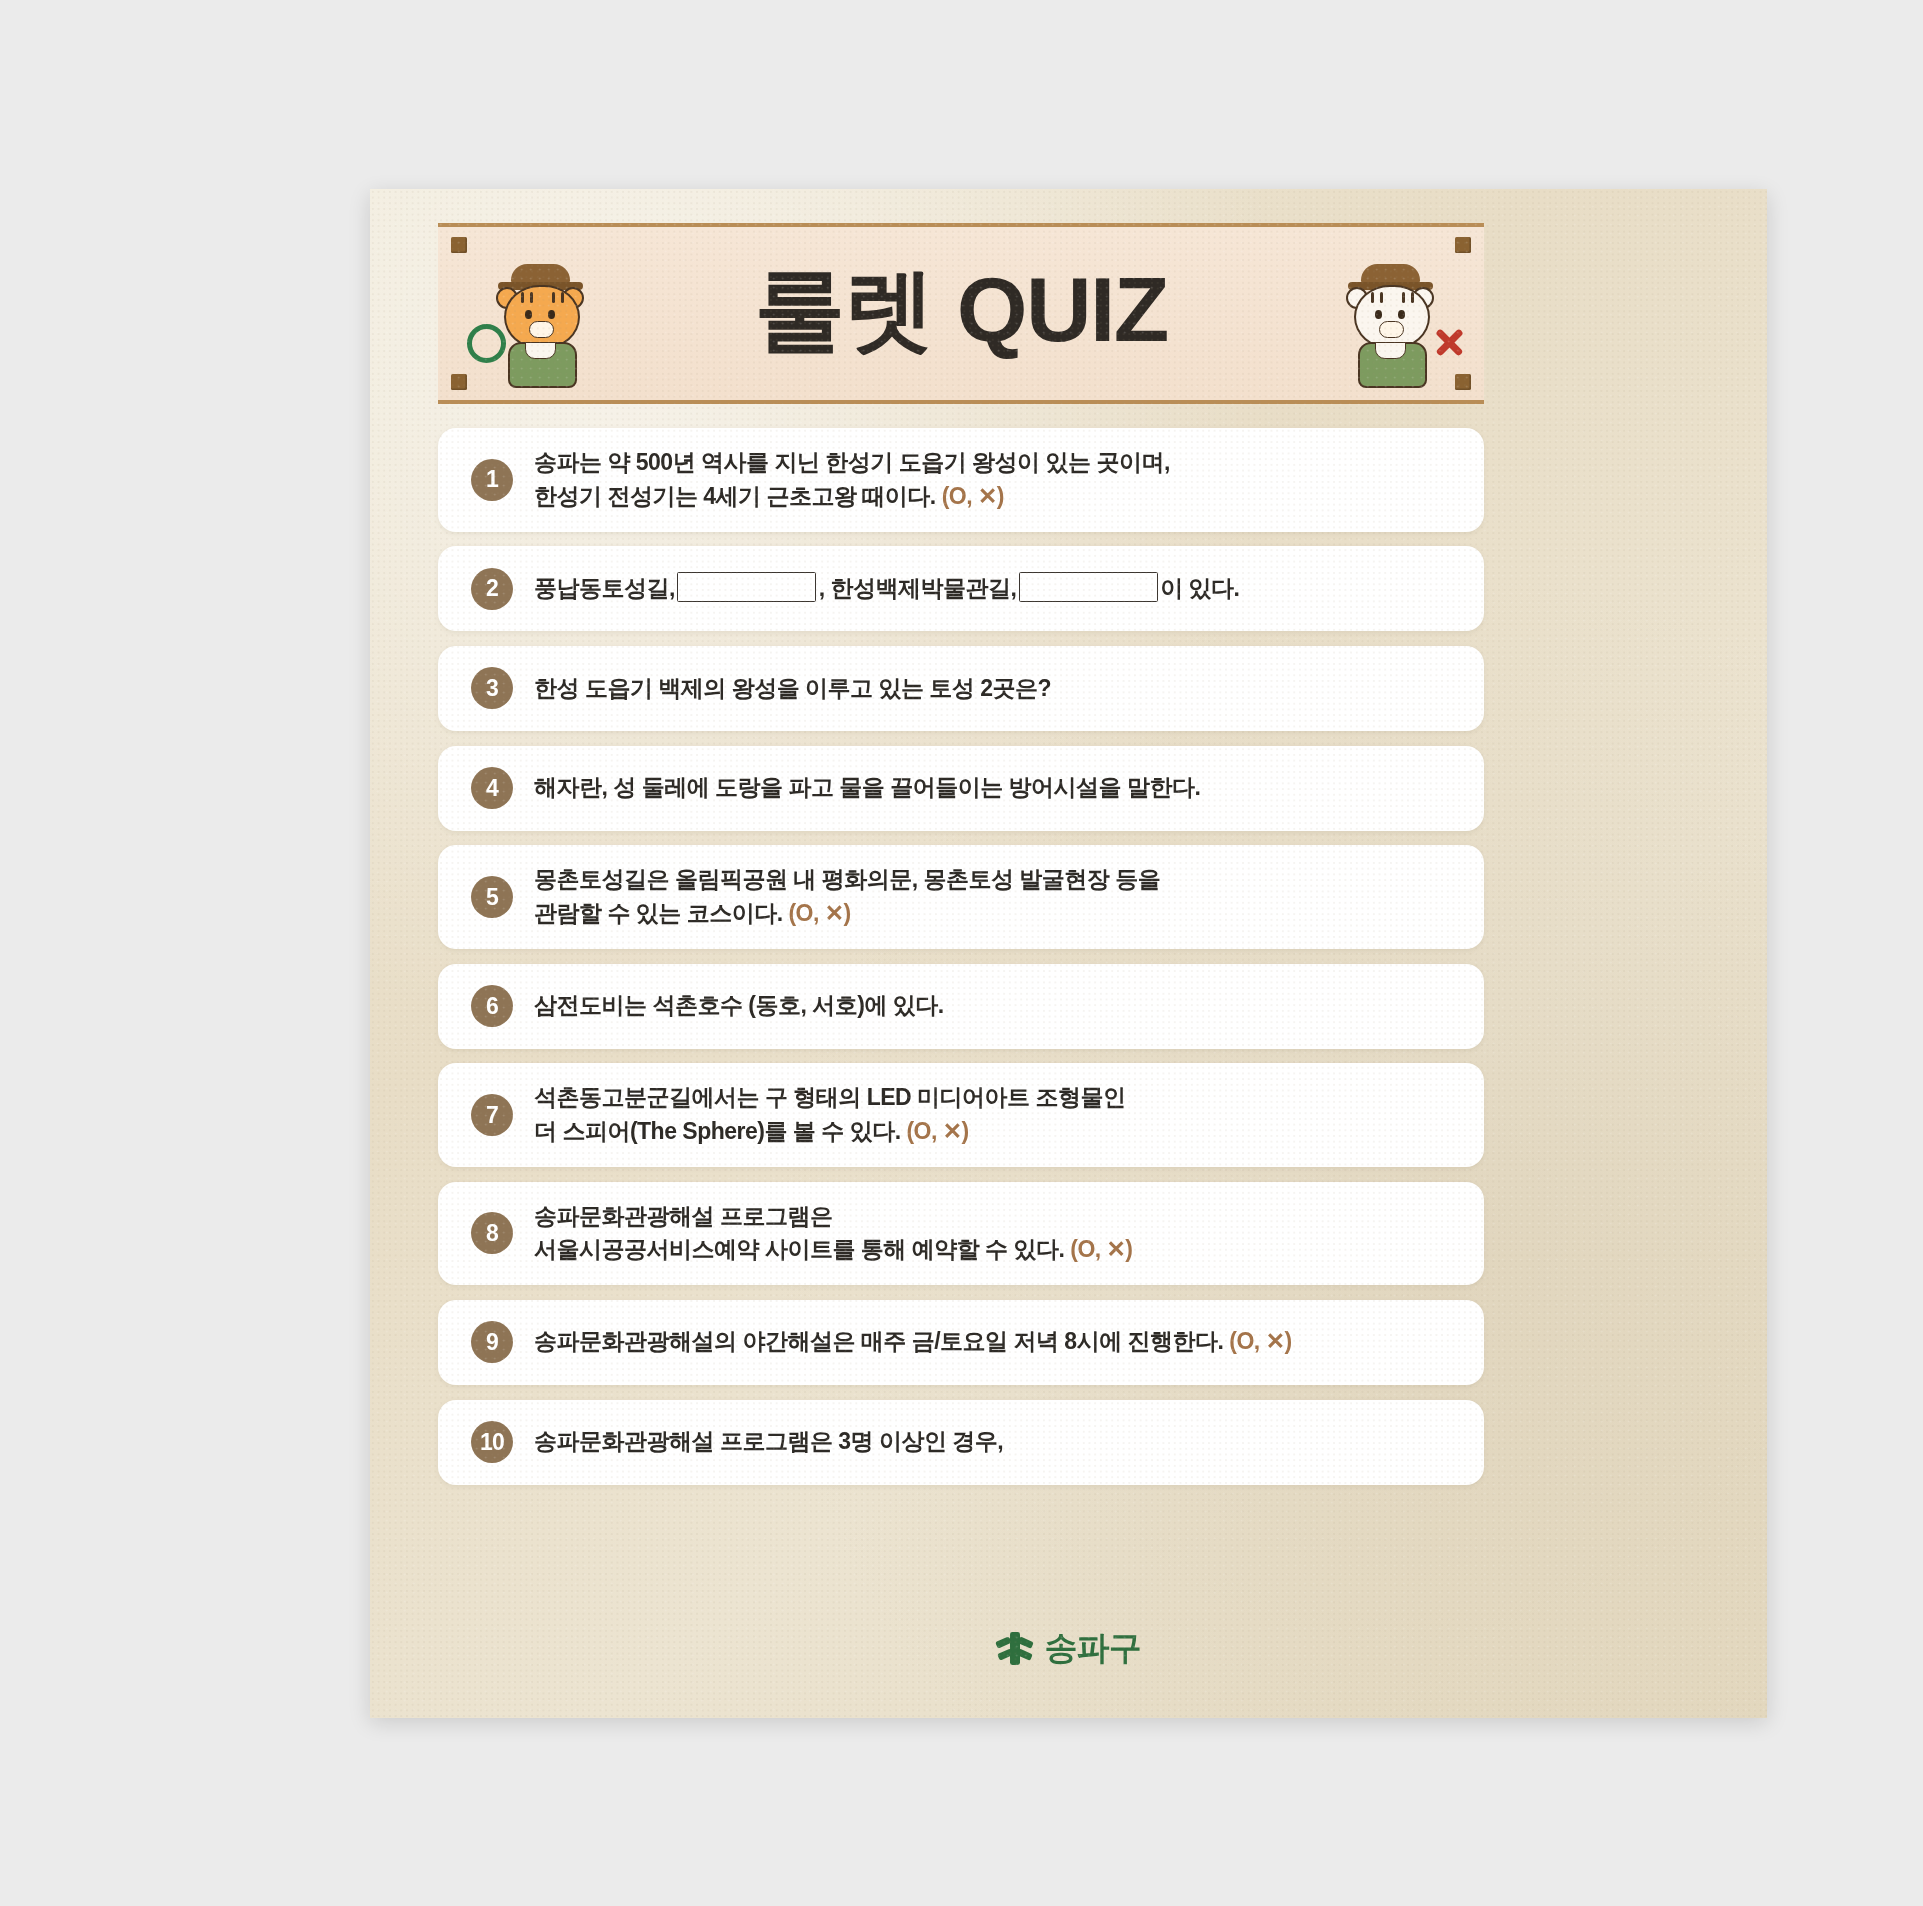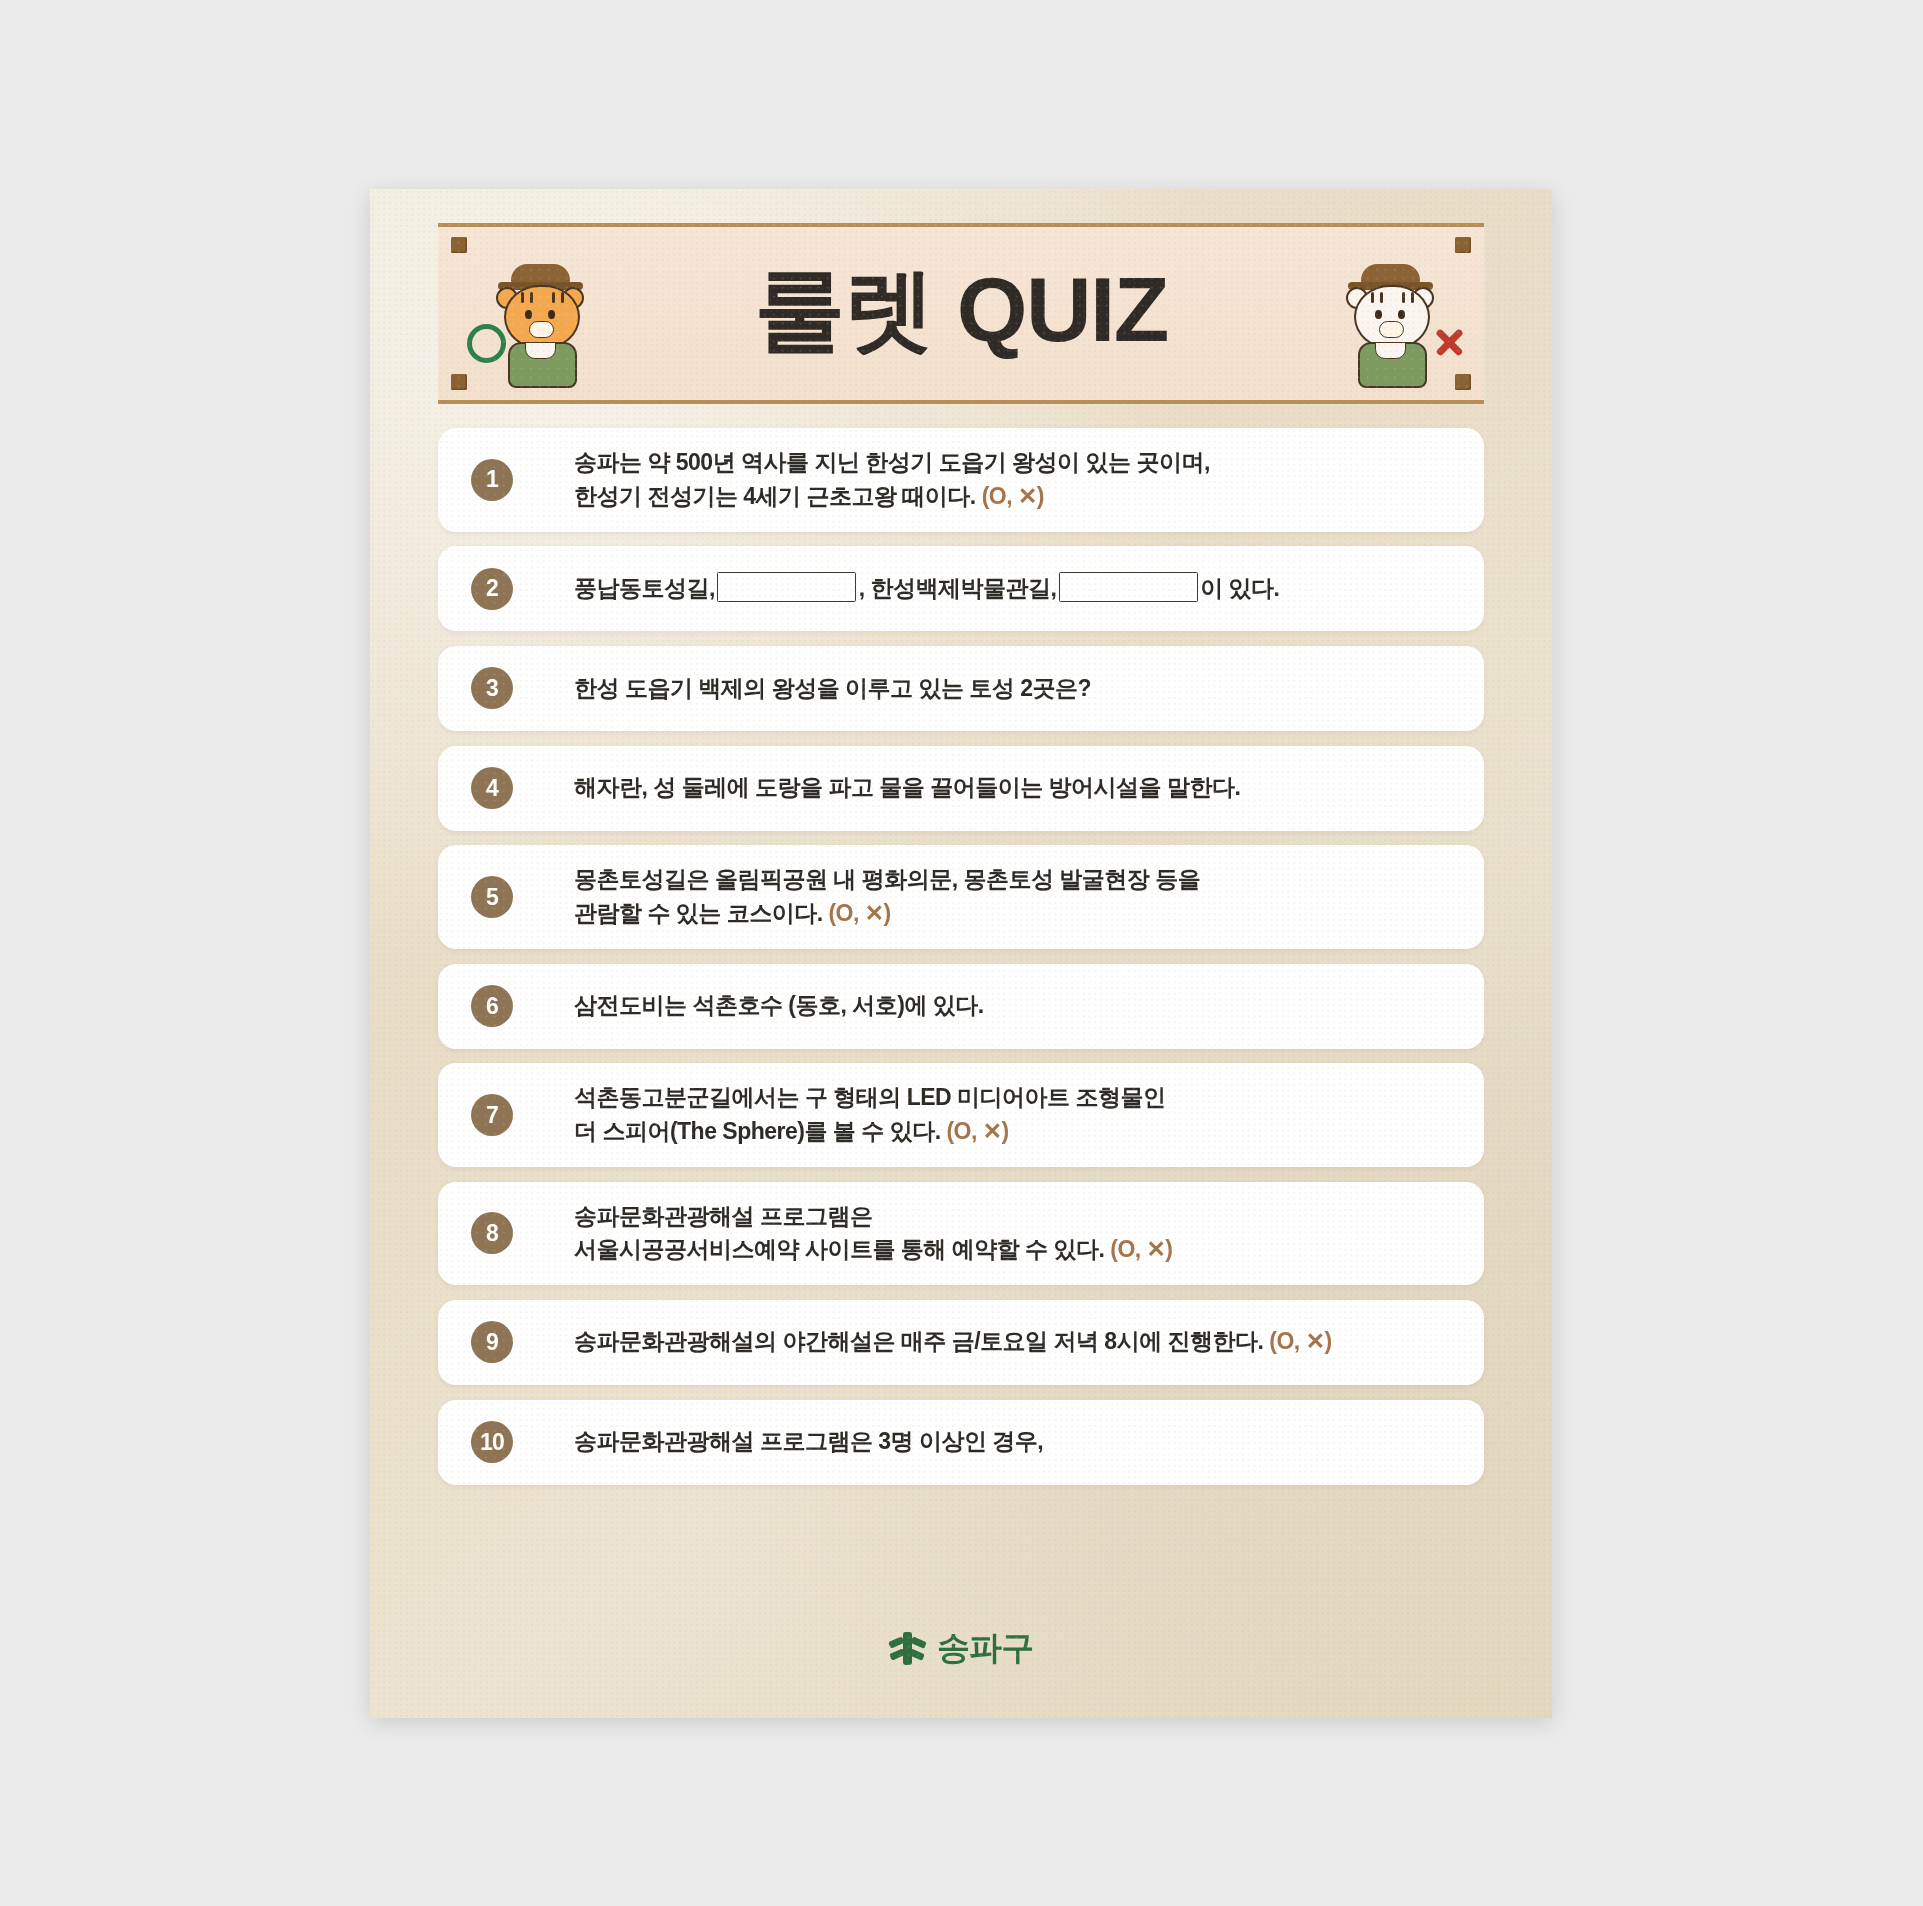--- a/index.html
+++ b/index.html
@@ -17,21 +17,21 @@
     height: 1907px;
     background: #ebebeb;
     overflow: hidden;
   }
 
   
   .poster {
     position: absolute;
     left: 370px;
     top: 189px;
-    width: 1182px;
+    width: 1397px;
     height: 1529px;
     background:
       radial-gradient(circle at 18% 12%, rgba(255,255,255,0.55) 0%, rgba(255,255,255,0) 38%),
       radial-gradient(circle at 78% 70%, rgba(214,200,172,0.45) 0%, rgba(214,200,172,0) 45%),
       linear-gradient(142deg, #efe8d6 0%, #e8ddc6 35%, #ece4d1 65%, #e4d9c0 100%);
     box-shadow: 0 4.9px 21px rgba(0,0,0,0.14);
   }
   
   .poster::after {
     content: "";
@@ -225,21 +225,20 @@
     justify-content: center;
     letter-spacing: -0.8px;
   }
   .qtext {
     font-size: 23px;
     line-height: 1.47;
     color: #2d2a26;
     font-weight: 600;
     letter-spacing: -0.5px;
     white-space: pre-line;
-    margin-left: 40px;
   }
   .qtext .ox {
     color: #a4744a;
     font-weight: 600;
   }
   .blank {
     display: inline-block;
     width: 137px;
     height: 28px;
     border: 1.6px solid #3b3530;

